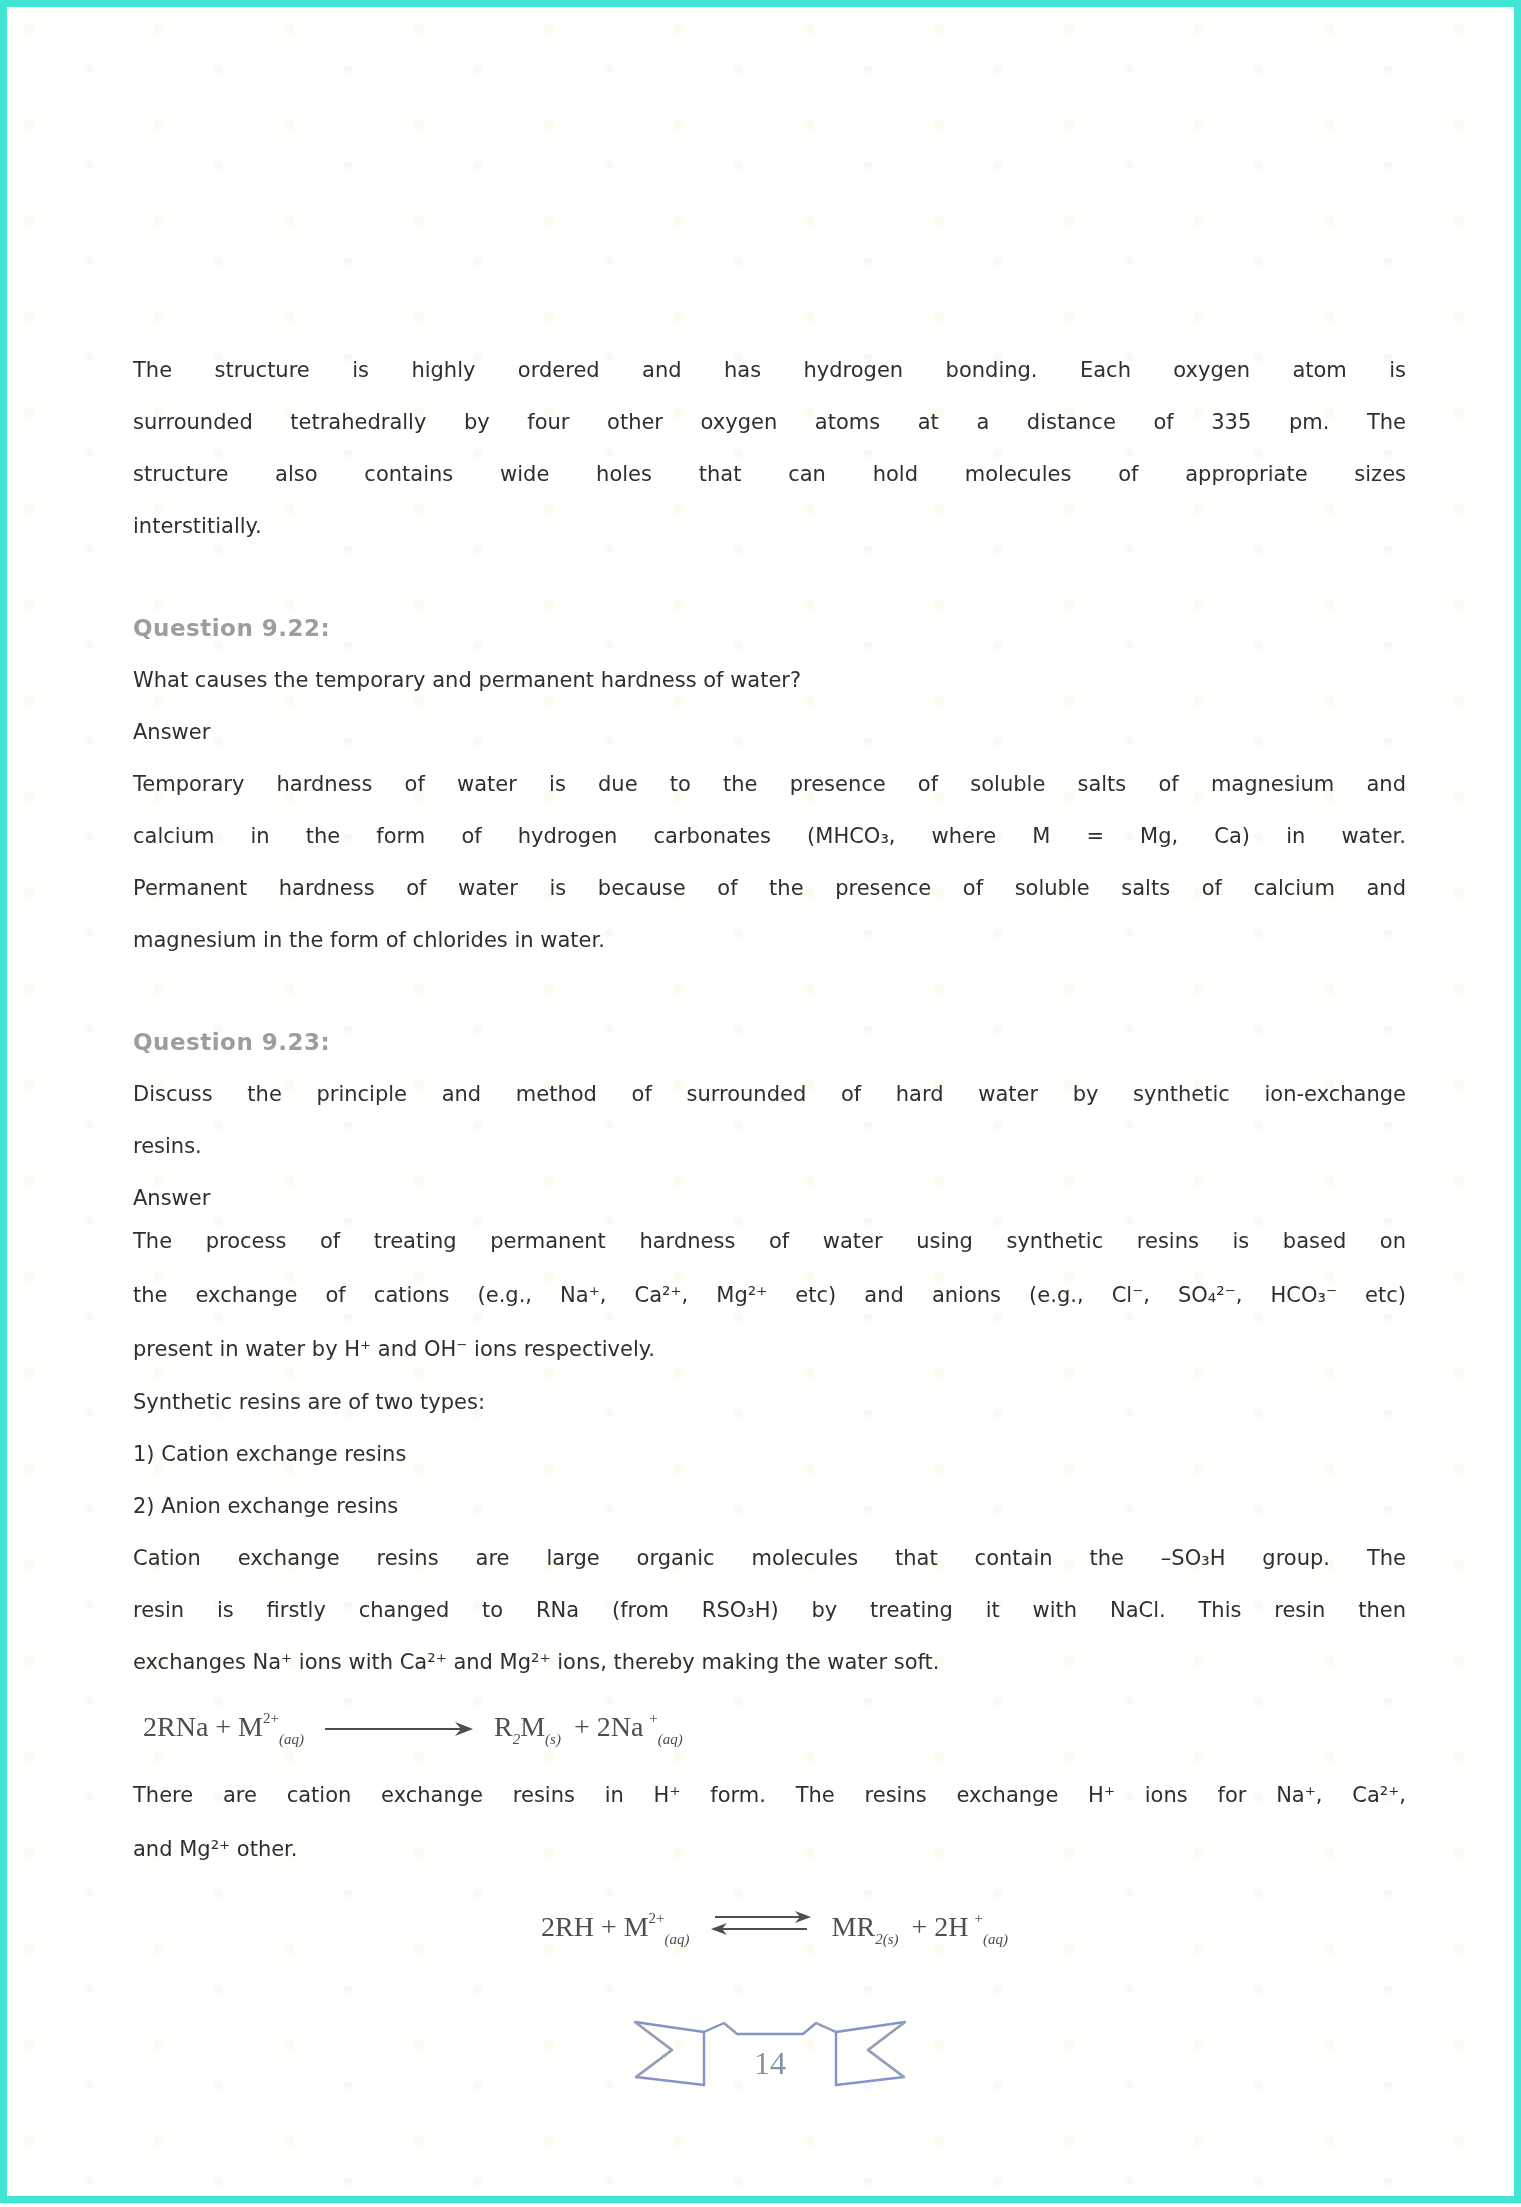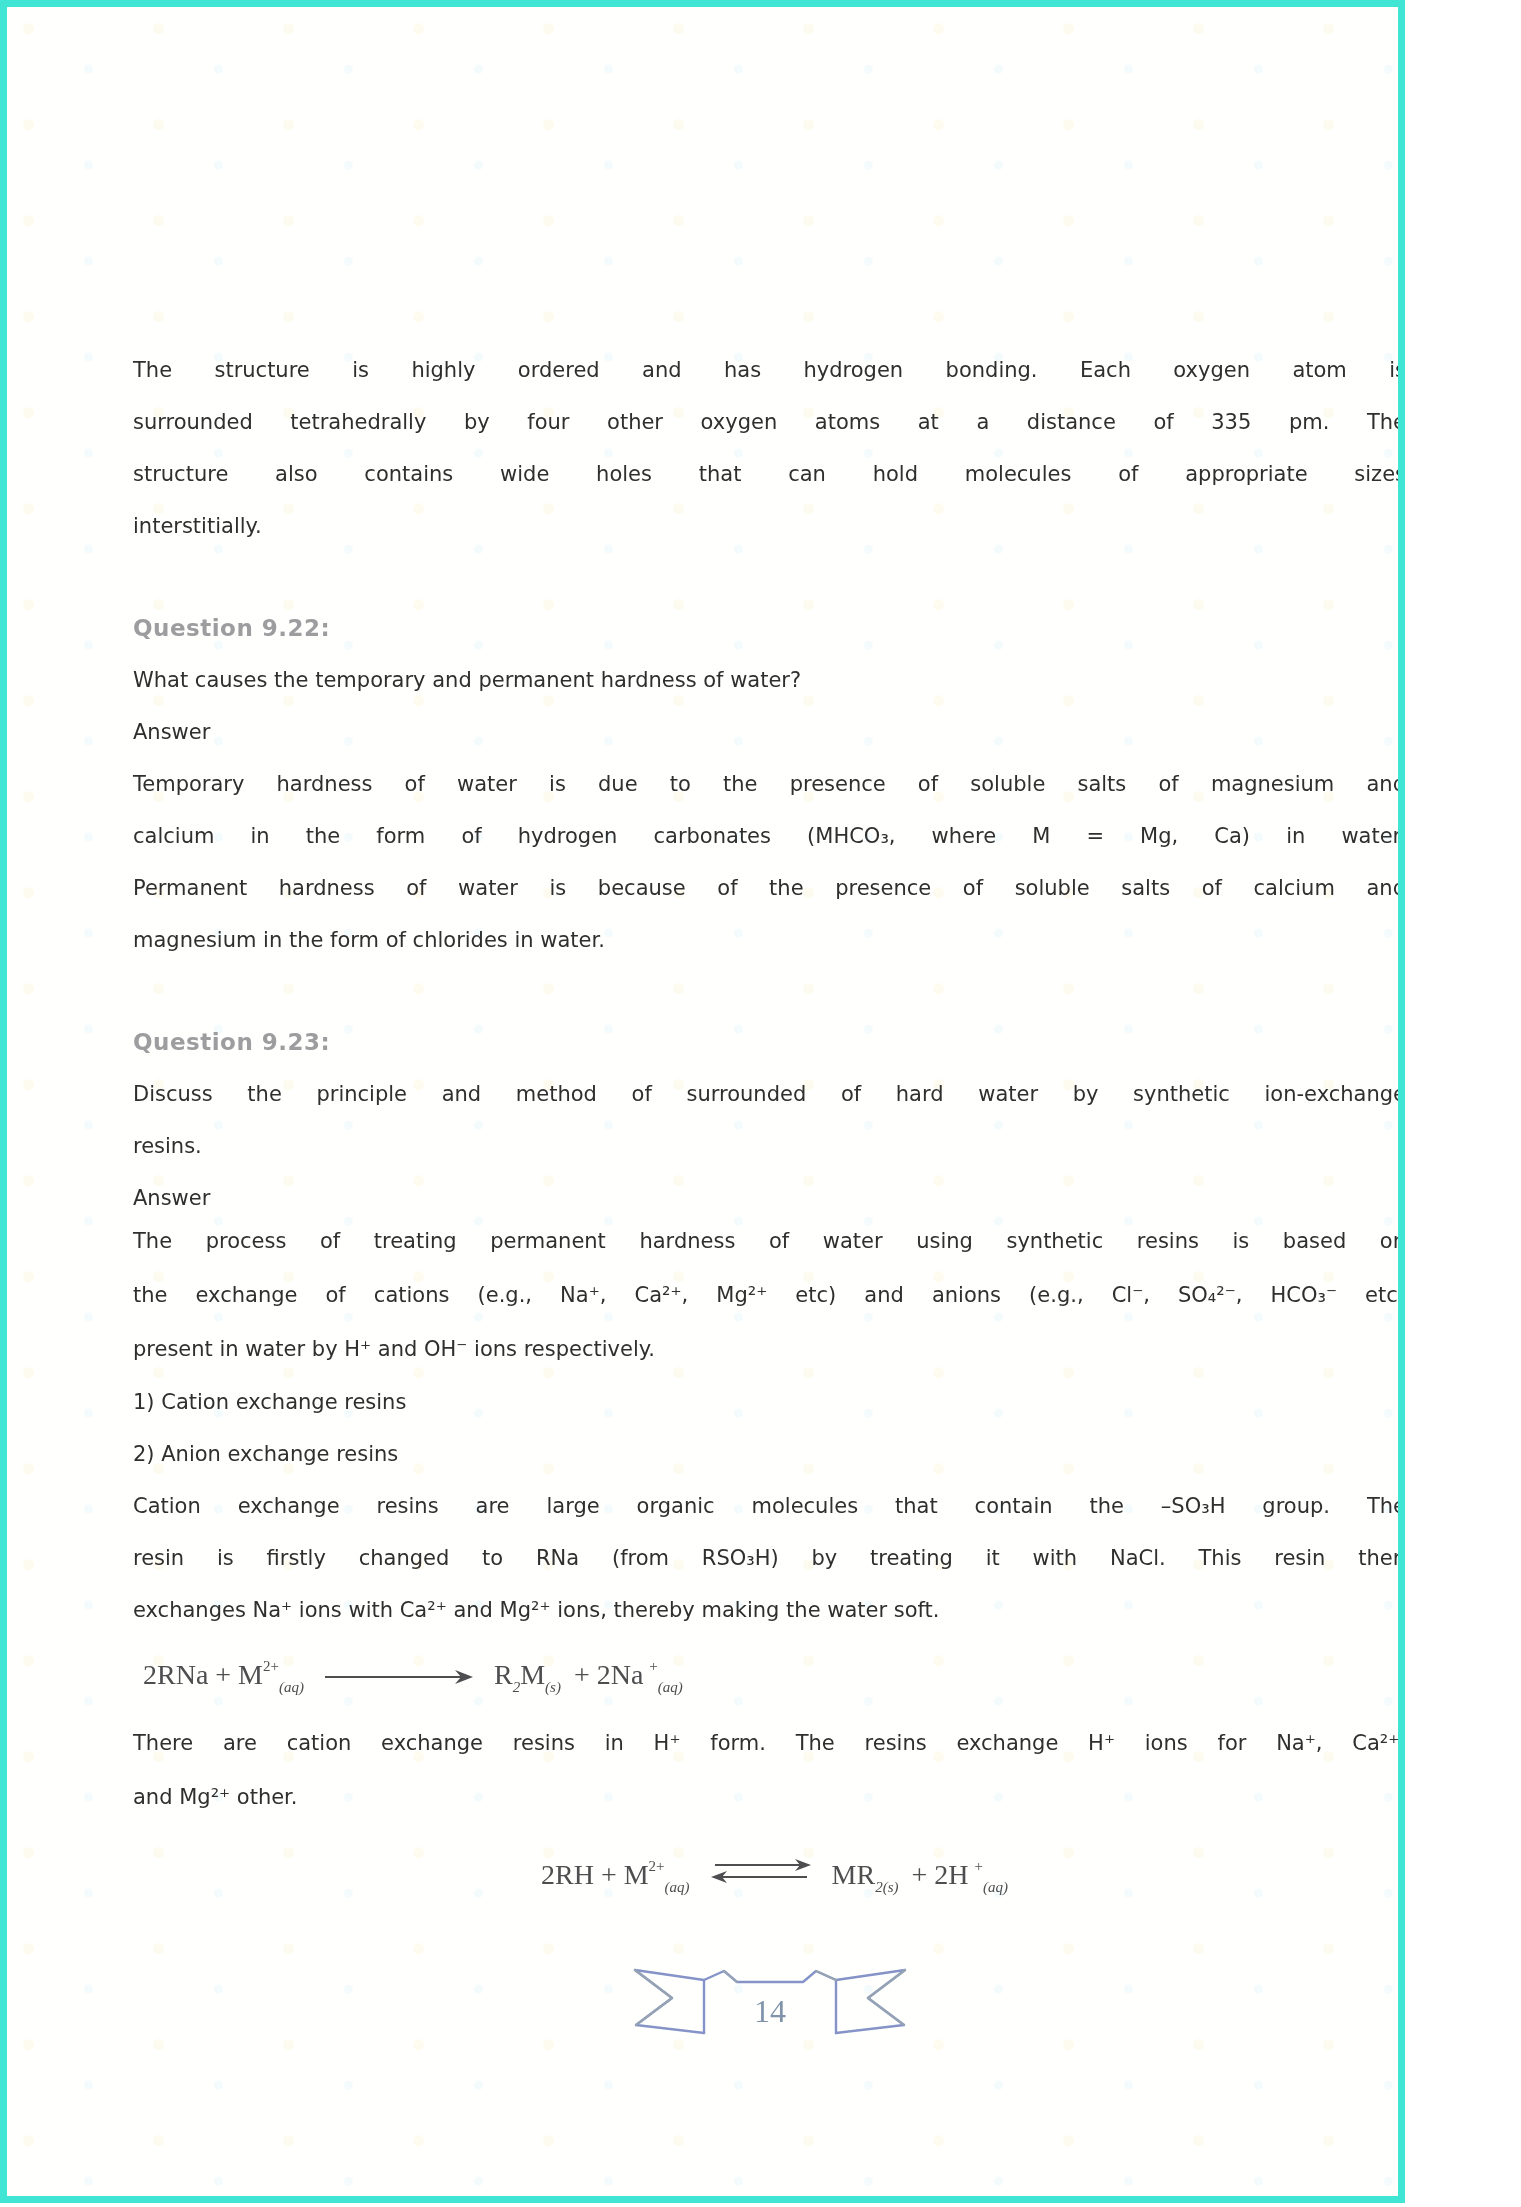--- a/index.html
+++ b/index.html
@@ -2,21 +2,21 @@
 <html><head>
 <meta charset="utf-8">
 <style>
   html, body {
     margin: 0;
     padding: 0;
     background: #ffffff;
   }
   .page {
     position: relative;
-    width: 1405px;
+    width: 1521px;
     height: 2207px;
     background-color: #fffffd;
     background-image:
       radial-gradient(circle at 22% 30%, rgba(250,243,214,0.35) 0 5px, rgba(250,243,214,0) 6px),
       radial-gradient(circle at 68% 72%, rgba(218,242,250,0.30) 0 4px, rgba(218,242,250,0) 5px);
     background-size: 130px 96px;
     overflow: hidden;
     font-family: "DejaVu Sans", "Liberation Sans", sans-serif;
     color: #2f2f2f;
   }
@@ -115,20 +115,21 @@
     <section>
       <div class="tline jl">Discuss the principle and method of surrounded of hard water by synthetic ion-exchange</div>
       <div class="tline">resins.</div>
     </section>
     <div class="tline tight">Answer</div>
     <section>
       <div class="tline tall jl">The process of treating permanent hardness of water using synthetic resins is based on</div>
       <div class="tline tall jl">the exchange of cations (e.g., Na⁺, Ca²⁺, Mg²⁺ etc) and anions (e.g., Cl⁻, SO₄²⁻, HCO₃⁻ etc)</div>
       <div class="tline tall">present in water by H⁺ and OH⁻ ions respectively.</div>
     </section>
+    <div class="tline">Synthetic resins are of two types:</div>
     <div class="tline">1) Cation exchange resins</div>
     <div class="tline">2) Anion exchange resins</div>
     <section>
       <div class="tline jl">Cation exchange resins are large organic molecules that contain the –SO₃H group. The</div>
       <div class="tline jl">resin is firstly changed to RNa (from RSO₃H) by treating it with NaCl. This resin then</div>
       <div class="tline">exchanges Na⁺ ions with Ca²⁺ and Mg²⁺ ions, thereby making the water soft.</div>
     </section>
 
     <div class="equation">
       <span>2RNa + M</span><sup>2+</sup><sub>(aq)</sub>

